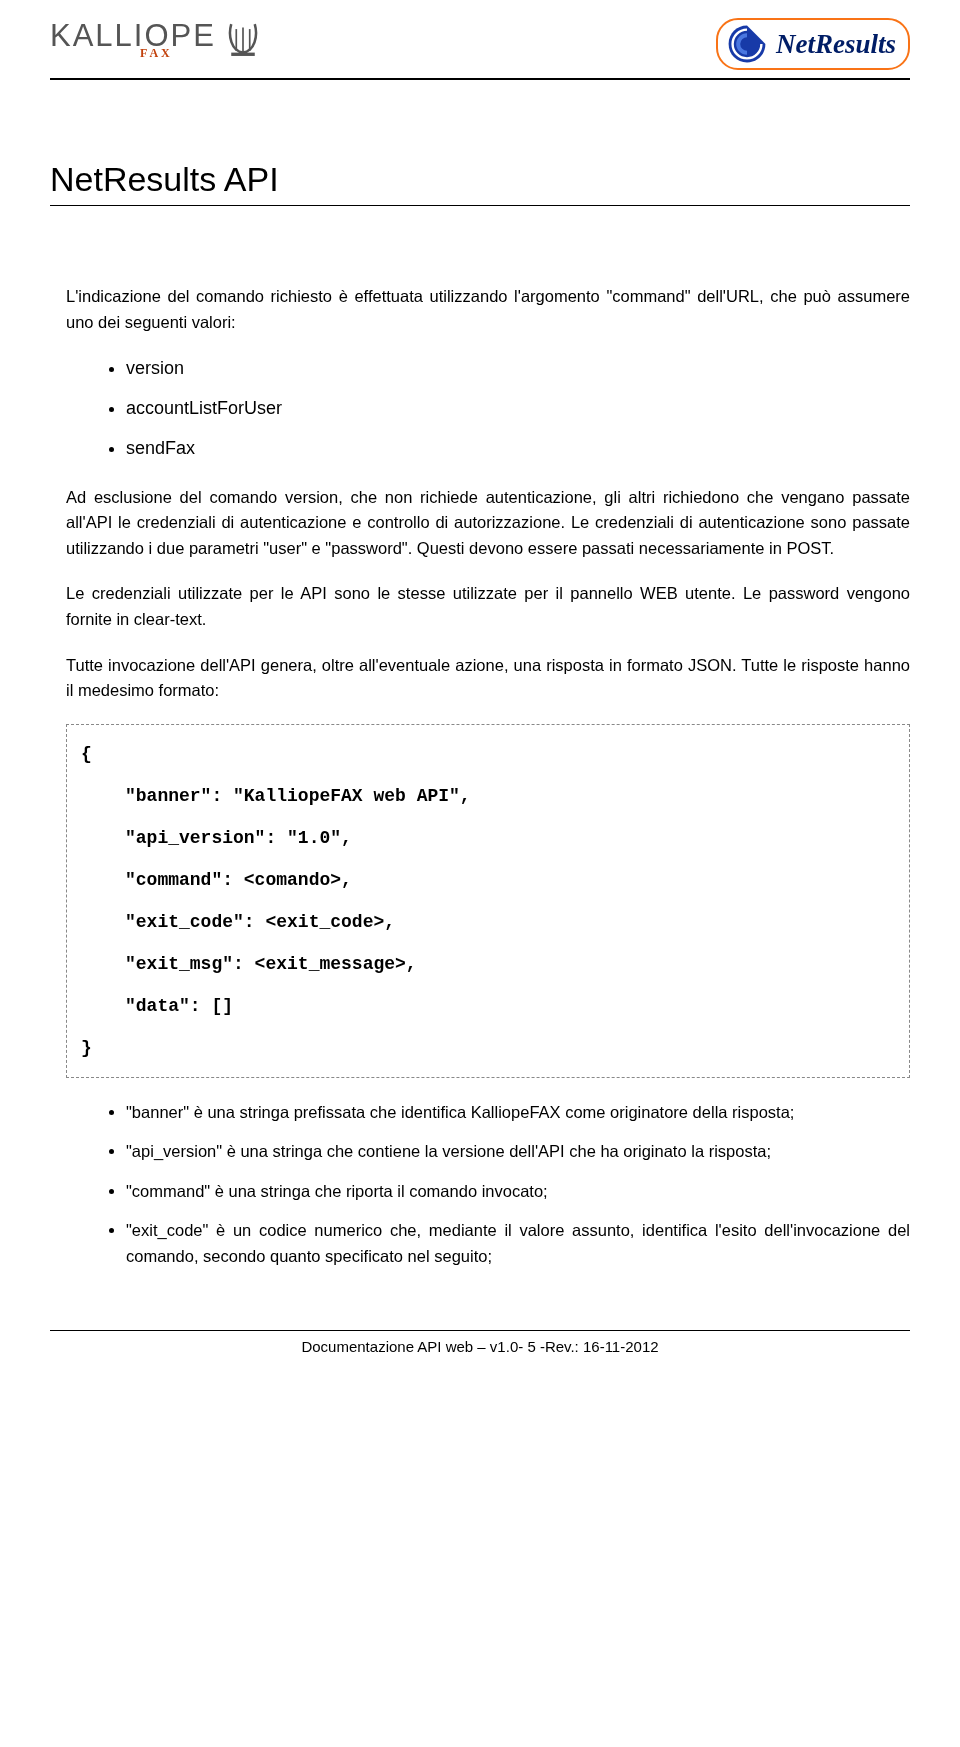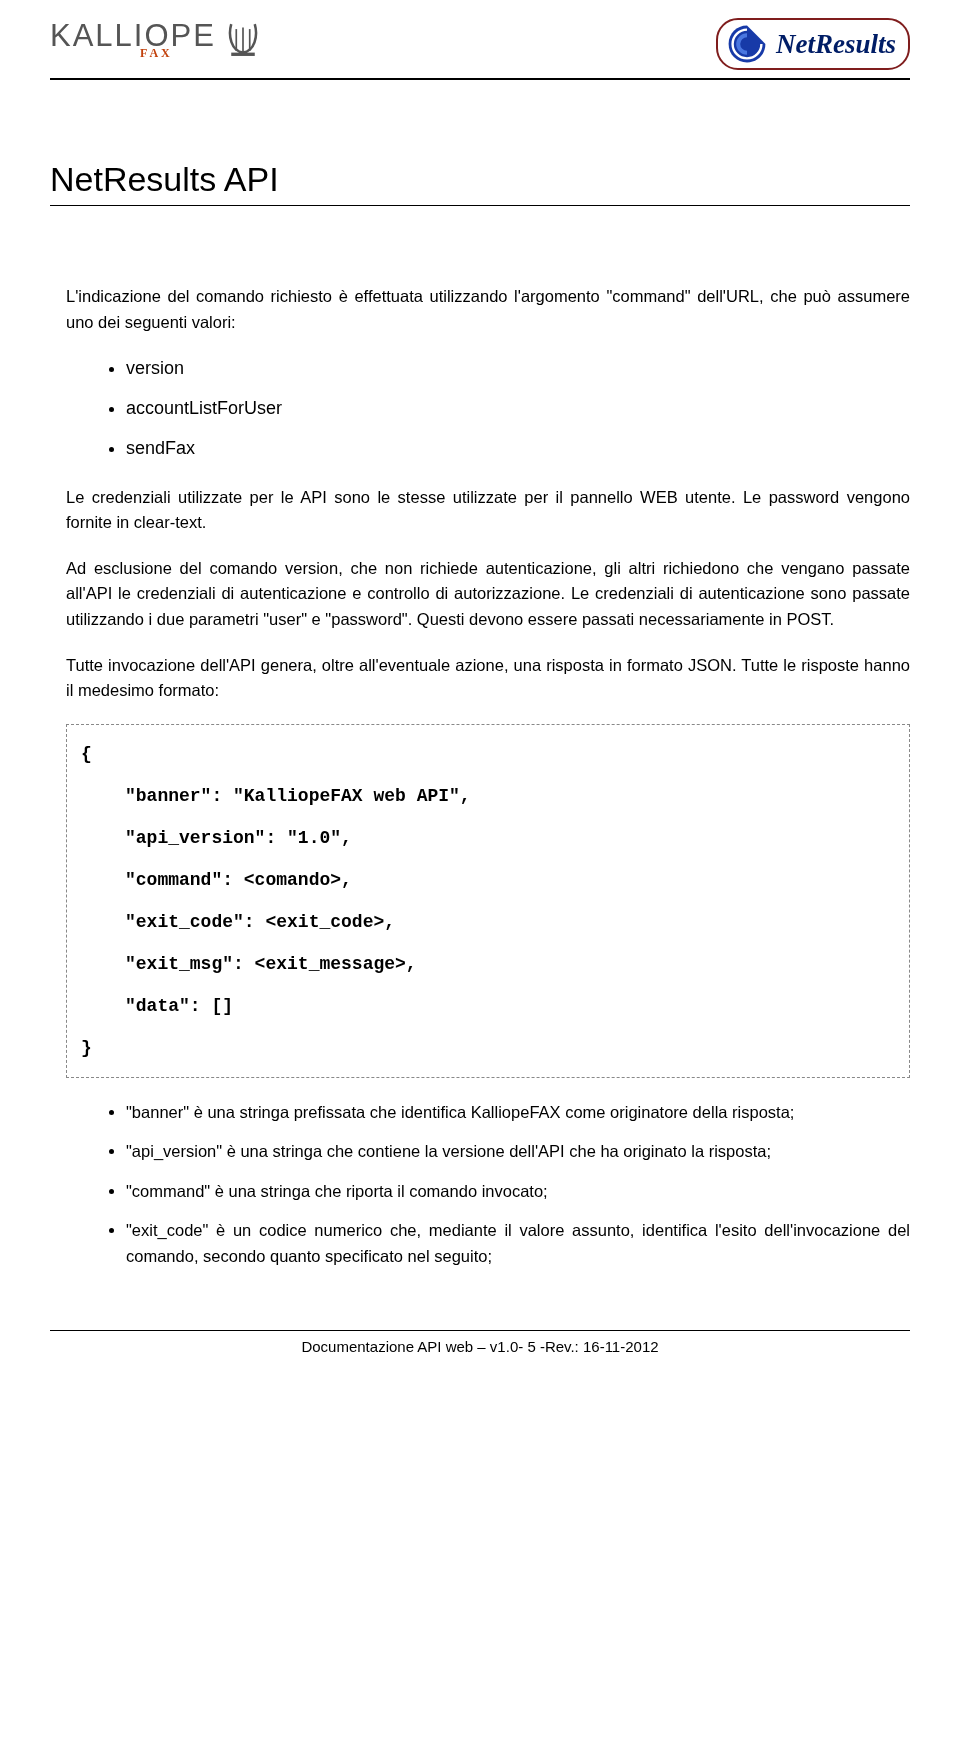--- a/index.html
+++ b/index.html
@@ -42,21 +42,21 @@
     margin-top: -8px;
   }
   .lyre {
     width: 34px; height: 42px;
     margin-left: 4px;
   }
   .net-logo {
     display: flex;
     align-items: center;
     gap: 6px;
-    border: 2px solid #7f1d1d;
+    border: 2px solid #f97316;
     border-radius: 22px;
     padding: 4px 12px 4px 6px;
     background: #fff;
   }
   .net-swirl { width: 46px; height: 40px; }
   .net-text {
     font-family: 'Times New Roman', serif;
     font-style: italic;
     font-weight: bold;
     font-size: 27px;
@@ -173,22 +173,22 @@
 
   <div class="body-text">
     <p>L'indicazione del comando richiesto è effettuata utilizzando l'argomento "command" dell'URL, che può assumere uno dei seguenti valori:</p>
 
     <ul class="cmd-list">
       <li>version</li>
       <li>accountListForUser</li>
       <li>sendFax</li>
     </ul>
 
+    <p>Ad esclusione del comando version, che non richiede autenticazione, gli altri richiedono che vengano passate all'API le credenziali di autenticazione e controllo di autorizzazione. Le credenziali di autenticazione sono passate utilizzando i due parametri "user" e "password". Questi devono essere passati necessariamente in POST.</p>
     <p>Le credenziali utilizzate per le API sono le stesse utilizzate per il pannello WEB utente. Le password vengono fornite in clear-text.</p>
-    <p>Ad esclusione del comando version, che non richiede autenticazione, gli altri richiedono che vengano passate all'API le credenziali di autenticazione e controllo di autorizzazione. Le credenziali di autenticazione sono passate utilizzando i due parametri "user" e "password". Questi devono essere passati necessariamente in POST.</p>
     <p>Tutte invocazione dell'API genera, oltre all'eventuale azione, una risposta in formato JSON. Tutte le risposte hanno il medesimo formato:</p>
 
     <div class="code-box">
       <div class="brace">{</div>
       <div class="code-line">"banner": "KalliopeFAX web API",</div>
       <div class="code-line">"api_version": "1.0",</div>
       <div class="code-line">"command": &lt;comando&gt;,</div>
       <div class="code-line">"exit_code": &lt;exit_code&gt;,</div>
       <div class="code-line">"exit_msg": &lt;exit_message&gt;,</div>
       <div class="code-line">"data": []</div>

